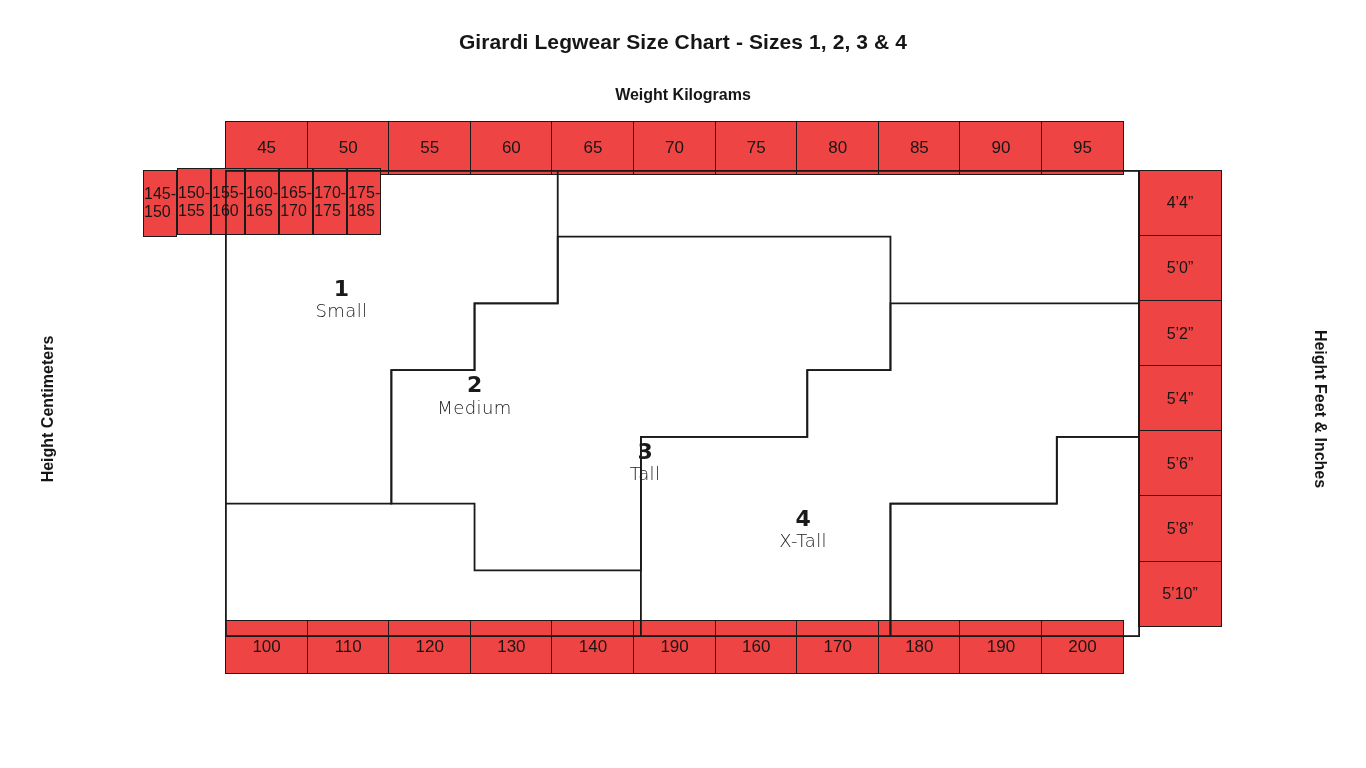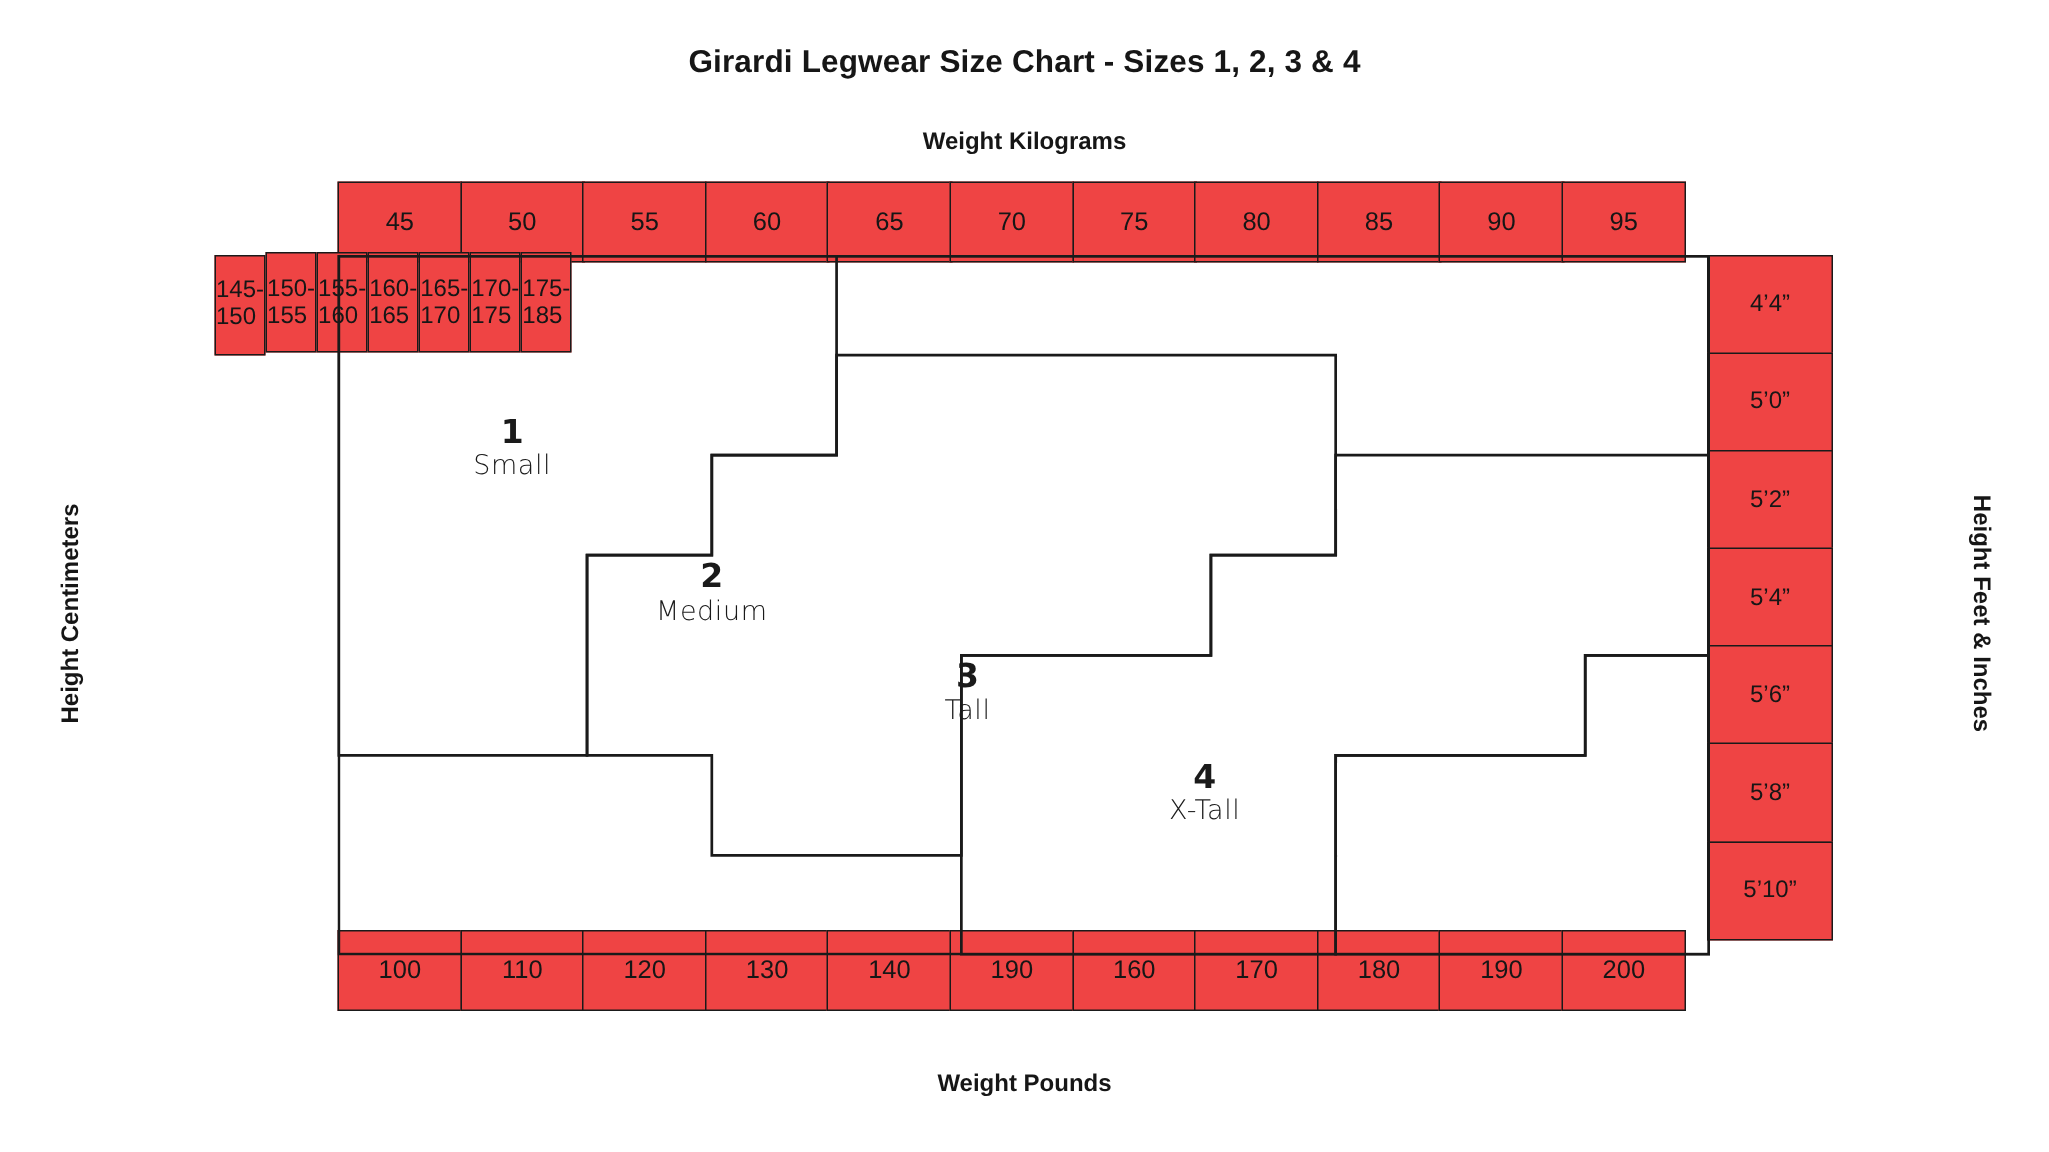--- a/index.html
+++ b/index.html
@@ -71,21 +71,20 @@
   .region-name{font-size:18px;font-weight:300;line-height:1.2;letter-spacing:.4px;}
 </style>
 </head>
 <body>
 
 <div id="chart-root">
 
   <div class="chart-title">Girardi Legwear Size Chart - Sizes 1, 2, 3 &amp; 4</div>
 
   <div class="axis-caption" id="top-caption">Weight Kilograms</div>
-  <div class="axis-caption" id="bottom-caption">Weight Pounds</div>
 
   <div class="side-caption" id="left-caption">Height Centimeters</div>
   <div class="side-caption" id="right-caption">Height Feet &amp; Inches</div>
 
   <div class="strip" id="kg-strip">
       <div class="cell">45</div>
       <div class="cell">50</div>
       <div class="cell">55</div>
       <div class="cell">60</div>
       <div class="cell">65</div>

